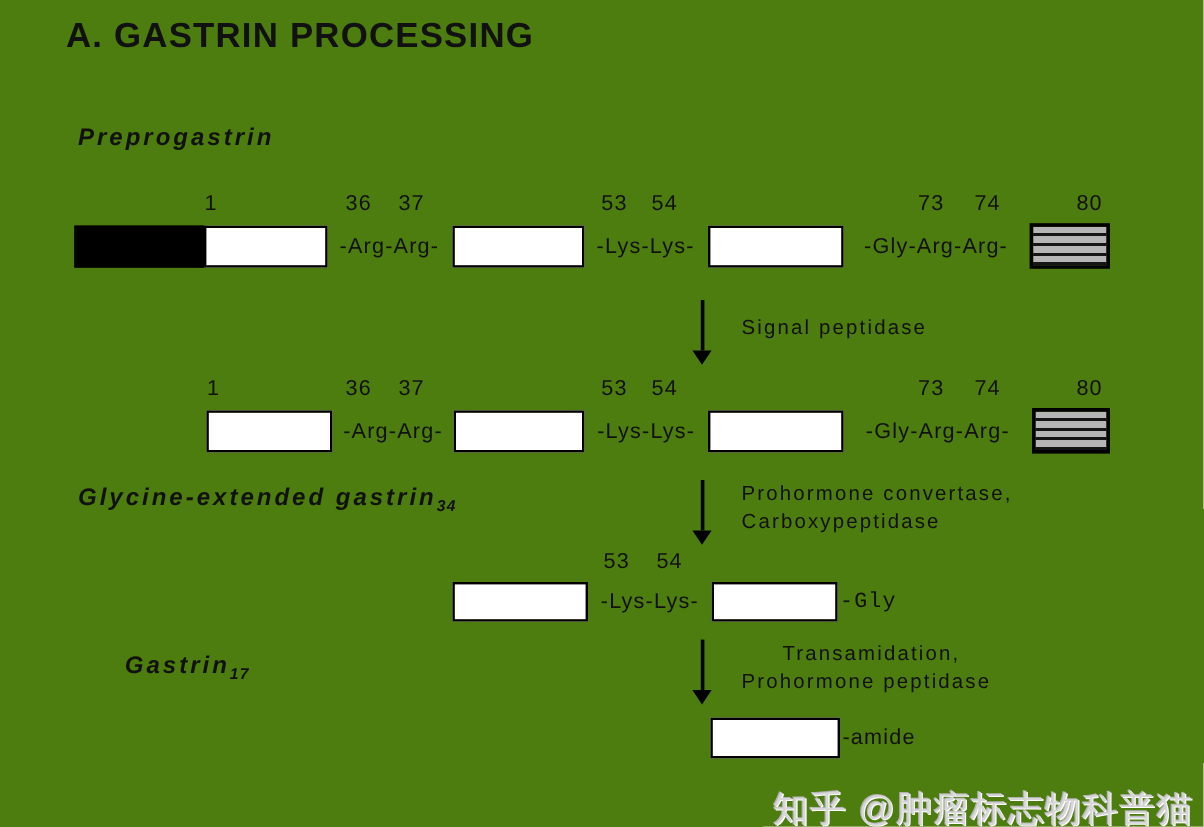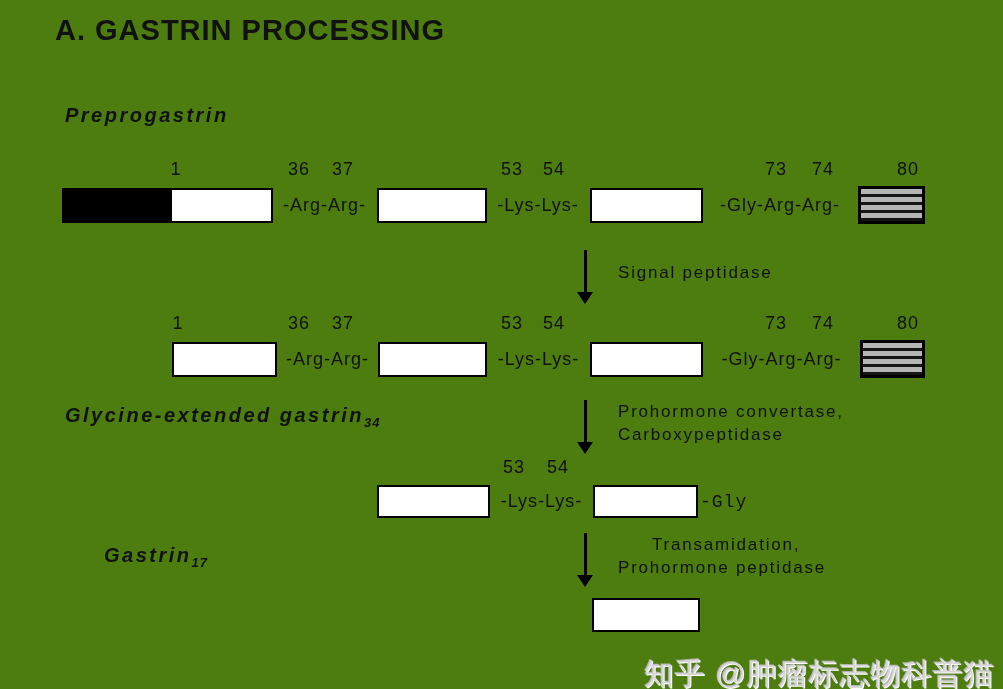--- a/index.html
+++ b/index.html
@@ -119,16 +119,17 @@
   <div class="linker left" style="left:700px;top:484px;width:70px;height:35px;font-family:Liberation Mono, monospace;">-Gly</div>
 
   <div class="arrow" style="left:577px;top:533px;">
     <div class="shaft"></div>
     <div class="head"></div>
   </div>
   <div class="enzyme" style="left:652px;top:535px;">Transamidation,</div>
   <div class="enzyme" style="left:618px;top:558px;">Prohormone peptidase</div>
 
   <div class="box" style="left:592px;top:598px;width:108px;height:34px;"></div>
+  <div class="linker left" style="left:702px;top:597px;width:90px;height:35px;">-amide</div>
 
   <div class="watermark">知乎 @肿瘤标志物科普猫</div>
 
 </div>
 
 </body></html>

